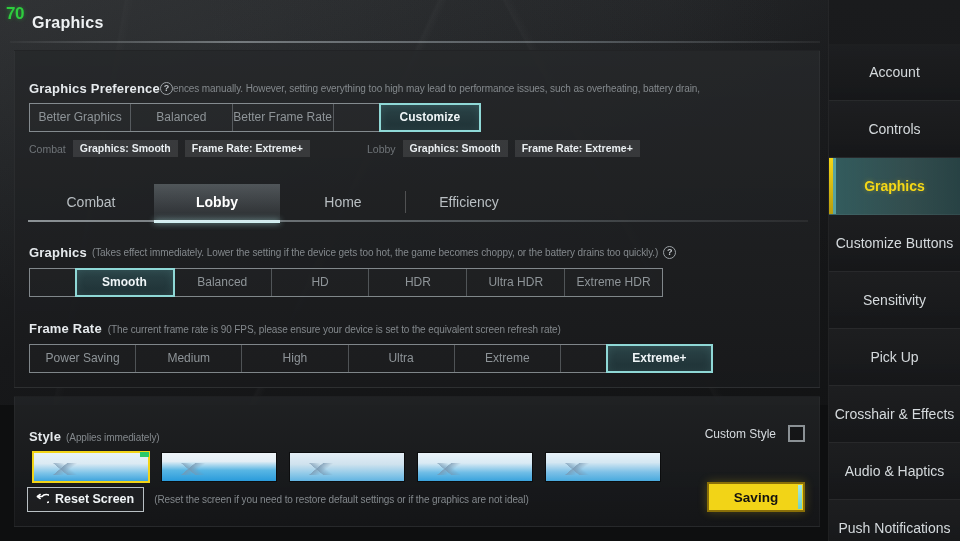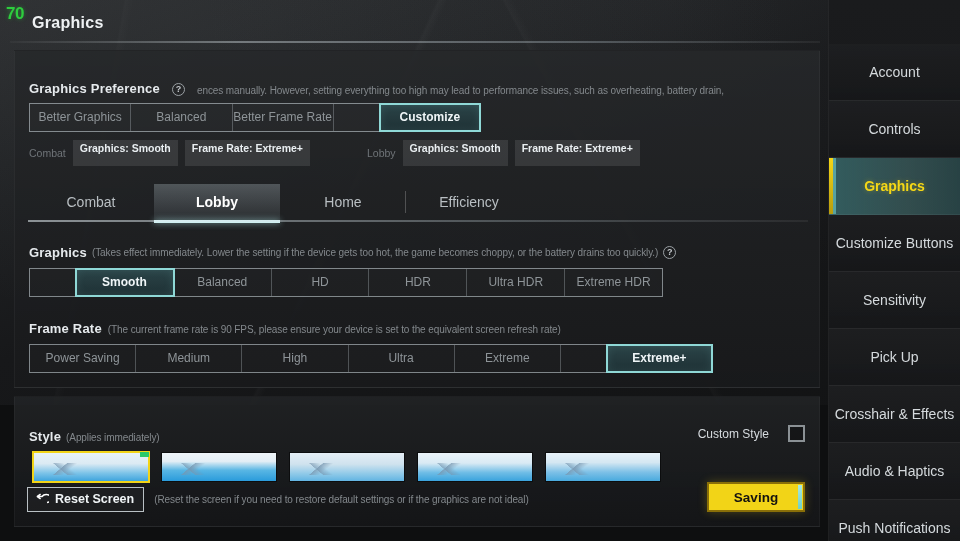--- a/index.html
+++ b/index.html
@@ -79,21 +79,21 @@
     outline: 2px solid #8fd8d6; outline-offset: -1px;
     box-shadow: inset 0 0 10px rgba(143,216,214,0.15);
     margin-left: 46px;
   }
 
   
   .chips { display: flex; align-items: center; gap: 7px; }
   .chips .grp-label { color: #6f7478; font-size: 10.5px; }
   .chip {
     color: #e9eef1; font-size: 10.5px; font-weight: bold;
-    background: rgba(255,255,255,0.10); padding: 2px 7px 12px;
+    background: rgba(255,255,255,0.10); padding: 2px 7px 3px;
     white-space: nowrap;
   }
 
   
   .tabs { position: absolute; left: 28px; top: 184px; width: 780px; height: 40px; }
   .tabrow { display: flex; height: 36px; align-items: stretch; }
   .tab {
     width: 126px; display: flex; align-items: center; justify-content: center;
     color: #b9bfc3; font-size: 14px; position: relative;
   }
@@ -207,21 +207,21 @@
 <body>
 
 <div id="root">
 
   <div class="fps">70</div>
   <div class="page-title">Graphics</div>
   <div class="title-rule"></div>
 
   <div class="panel">
 
-    <div style="position:absolute;left:14px;top:30px;display:flex;align-items:flex-end;gap:12px;">
+    <div style="position:absolute;left:14px;top:30px;display:flex;align-items:center;gap:0;">
       <span class="sec-label">Graphics Preference</span>
       <span class="qmark">?</span>
       <span class="sec-hint">ences manually. However, setting everything too high may lead to performance issues, such as overheating, battery drain,</span>
     </div>
 
     <div class="seg" style="position:absolute;left:14px;top:52px;width:452px;">
       <div class="opt">Better Graphics</div>
       <div class="opt">Balanced</div>
       <div class="opt">Better Frame Rate</div>
       <div class="opt sel">Customize</div>
@@ -286,21 +286,21 @@
     </div>
     <div class="tabs-rule"></div>
   </div>
 
   <div class="panel2">
     <div style="position:absolute;left:14px;top:32px;display:flex;align-items:baseline;gap:5px;">
       <span class="sec-label">Style</span>
       <span class="sec-hint">(Applies immediately)</span>
     </div>
 
-    <div style="position:absolute;right:14px;top:28px;display:flex;align-items:center;gap:19px;">
+    <div style="position:absolute;right:14px;top:28px;display:flex;align-items:center;gap:12px;">
       <span style="color:#d6dbdf;font-size:12px;">Custom Style</span>
       <span class="checkbox"></span>
     </div>
 
     <div class="thumbs" style="position:absolute;left:18px;top:55px;">
       <div class="thumb sel">
           <span class="mtn"></span>
         </div>
       <div class="thumb t2">
           <span class="mtn"></span>

